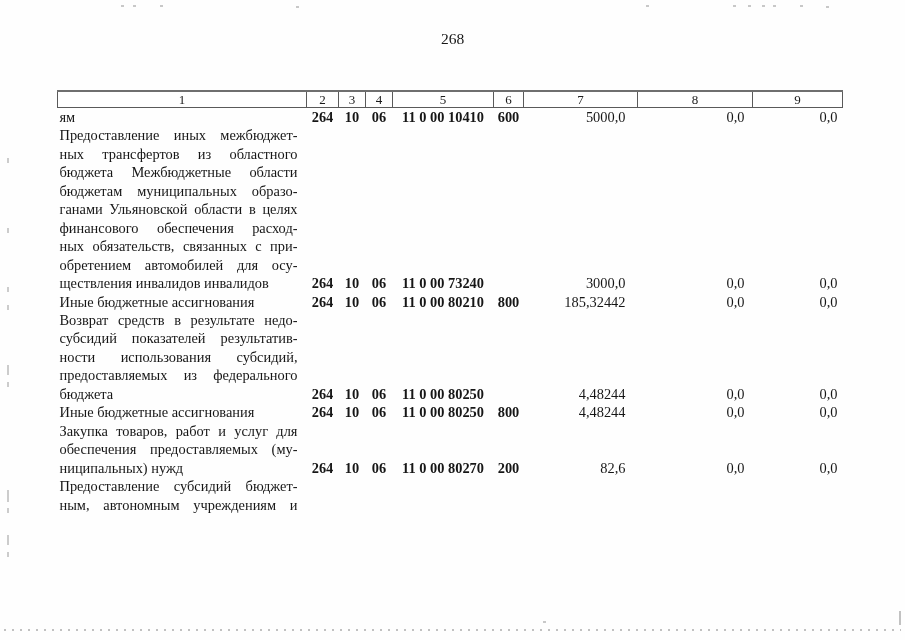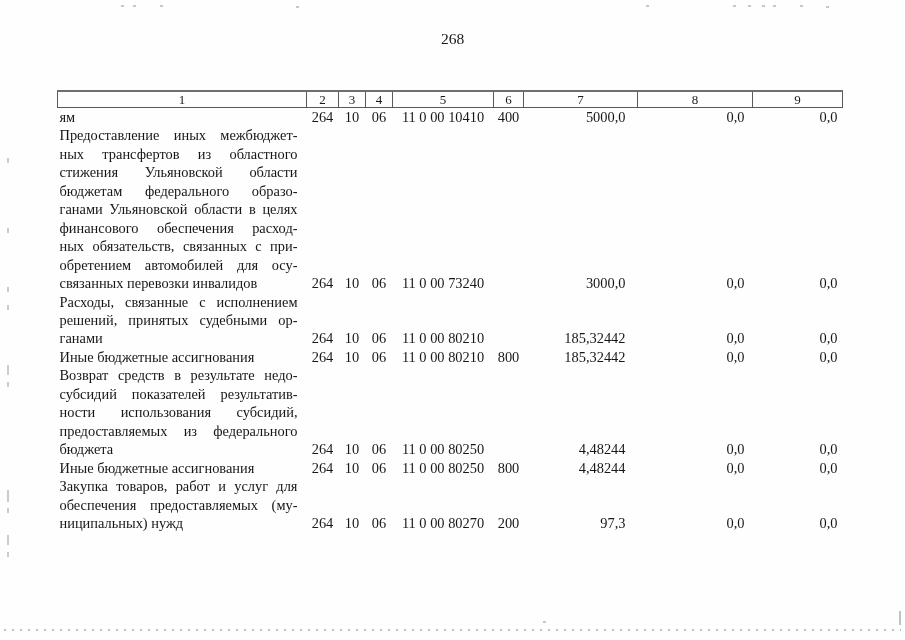--- a/index.html
+++ b/index.html
@@ -47,21 +47,21 @@
     white-space:normal;
   }
   td.c1 .line{
     line-height:18.45px;
     text-align:left;
   }
   td.c1 .line.just{
     text-align:justify;
     text-align-last:justify;
   }
-  td.c2,td.c3,td.c4,td.c5,td.c6{text-align:center;}
+  td.c2,td.c3,td.c4,td.c5,td.c6{text-align:center;font-weight:bold;}
   td.c7{text-align:right;padding-right:12px;}
   td.c8{text-align:right;padding-right:8px;}
   td.c9{text-align:right;padding-right:5px;}
   
   .artifact{position:absolute;background:#9a9a9a;}
   .dash-bottom{
     position:absolute;left:4px;top:629px;width:897px;height:2px;
     background:repeating-linear-gradient(90deg,#8f8f8f 0 2px,transparent 2px 8px);
     opacity:.55;
   }
@@ -101,58 +101,43 @@
   </thead>
   <tbody>
       <tr>
         <td class="c1">
           <div class="line">ям</div>
         </td>
         <td class="c2">264</td>
         <td class="c3">10</td>
         <td class="c4">06</td>
         <td class="c5">11 0 00 10410</td>
-        <td class="c6">400</td>
+        <td class="c6">600</td>
         <td class="c7">5000,0</td>
         <td class="c8">0,0</td>
         <td class="c9">0,0</td>
       </tr>
       <tr>
         <td class="c1">
           <div class="line just">Предоставление иных межбюджет-</div>
           <div class="line just">ных трансфертов из областного</div>
-          <div class="line just">стижения Ульяновской области</div>
-          <div class="line just">бюджетам федерального образо-</div>
+          <div class="line just">бюджета Межбюджетные области</div>
+          <div class="line just">бюджетам муниципальных образо-</div>
           <div class="line just">ганами Ульяновской области в целях</div>
           <div class="line just">финансового обеспечения расход-</div>
           <div class="line just">ных обязательств, связанных с при-</div>
           <div class="line just">обретением автомобилей для осу-</div>
-          <div class="line">связанных перевозки инвалидов</div>
+          <div class="line">ществления инвалидов инвалидов</div>
         </td>
         <td class="c2">264</td>
         <td class="c3">10</td>
         <td class="c4">06</td>
         <td class="c5">11 0 00 73240</td>
         <td class="c6"></td>
         <td class="c7">3000,0</td>
-        <td class="c8">0,0</td>
-        <td class="c9">0,0</td>
-      </tr>
-      <tr>
-        <td class="c1">
-          <div class="line just">Расходы, связанные с исполнением</div>
-          <div class="line just">решений, принятых судебными ор-</div>
-          <div class="line">ганами</div>
-        </td>
-        <td class="c2">264</td>
-        <td class="c3">10</td>
-        <td class="c4">06</td>
-        <td class="c5">11 0 00 80210</td>
-        <td class="c6"></td>
-        <td class="c7">185,32442</td>
         <td class="c8">0,0</td>
         <td class="c9">0,0</td>
       </tr>
       <tr>
         <td class="c1">
           <div class="line">Иные бюджетные ассигнования</div>
         </td>
         <td class="c2">264</td>
         <td class="c3">10</td>
         <td class="c4">06</td>
@@ -196,23 +181,37 @@
         <td class="c1">
           <div class="line just">Закупка товаров, работ и услуг для</div>
           <div class="line just">обеспечения предоставляемых (му-</div>
           <div class="line">ниципальных) нужд</div>
         </td>
         <td class="c2">264</td>
         <td class="c3">10</td>
         <td class="c4">06</td>
         <td class="c5">11 0 00 80270</td>
         <td class="c6">200</td>
-        <td class="c7">97,3</td>
-        <td class="c8">0,0</td>
-        <td class="c9">0,0</td>
+        <td class="c7">82,6</td>
+        <td class="c8">0,0</td>
+        <td class="c9">0,0</td>
+      </tr>
+      <tr>
+        <td class="c1">
+          <div class="line just">Предоставление субсидий бюджет-</div>
+          <div class="line just">ным, автономным учреждениям и</div>
+        </td>
+        <td class="c2"></td>
+        <td class="c3"></td>
+        <td class="c4"></td>
+        <td class="c5"></td>
+        <td class="c6"></td>
+        <td class="c7"></td>
+        <td class="c8"></td>
+        <td class="c9"></td>
       </tr>
     </tbody>
 </table>
 
 <div>
   <div class="dash-bottom"></div>
   <div class="artifact speck" style="left:121px;top:5px"></div>
   <div class="artifact speck" style="left:133px;top:5px"></div>
   <div class="artifact speck" style="left:160px;top:5px"></div>
   <div class="artifact speck" style="left:296px;top:6px"></div>

